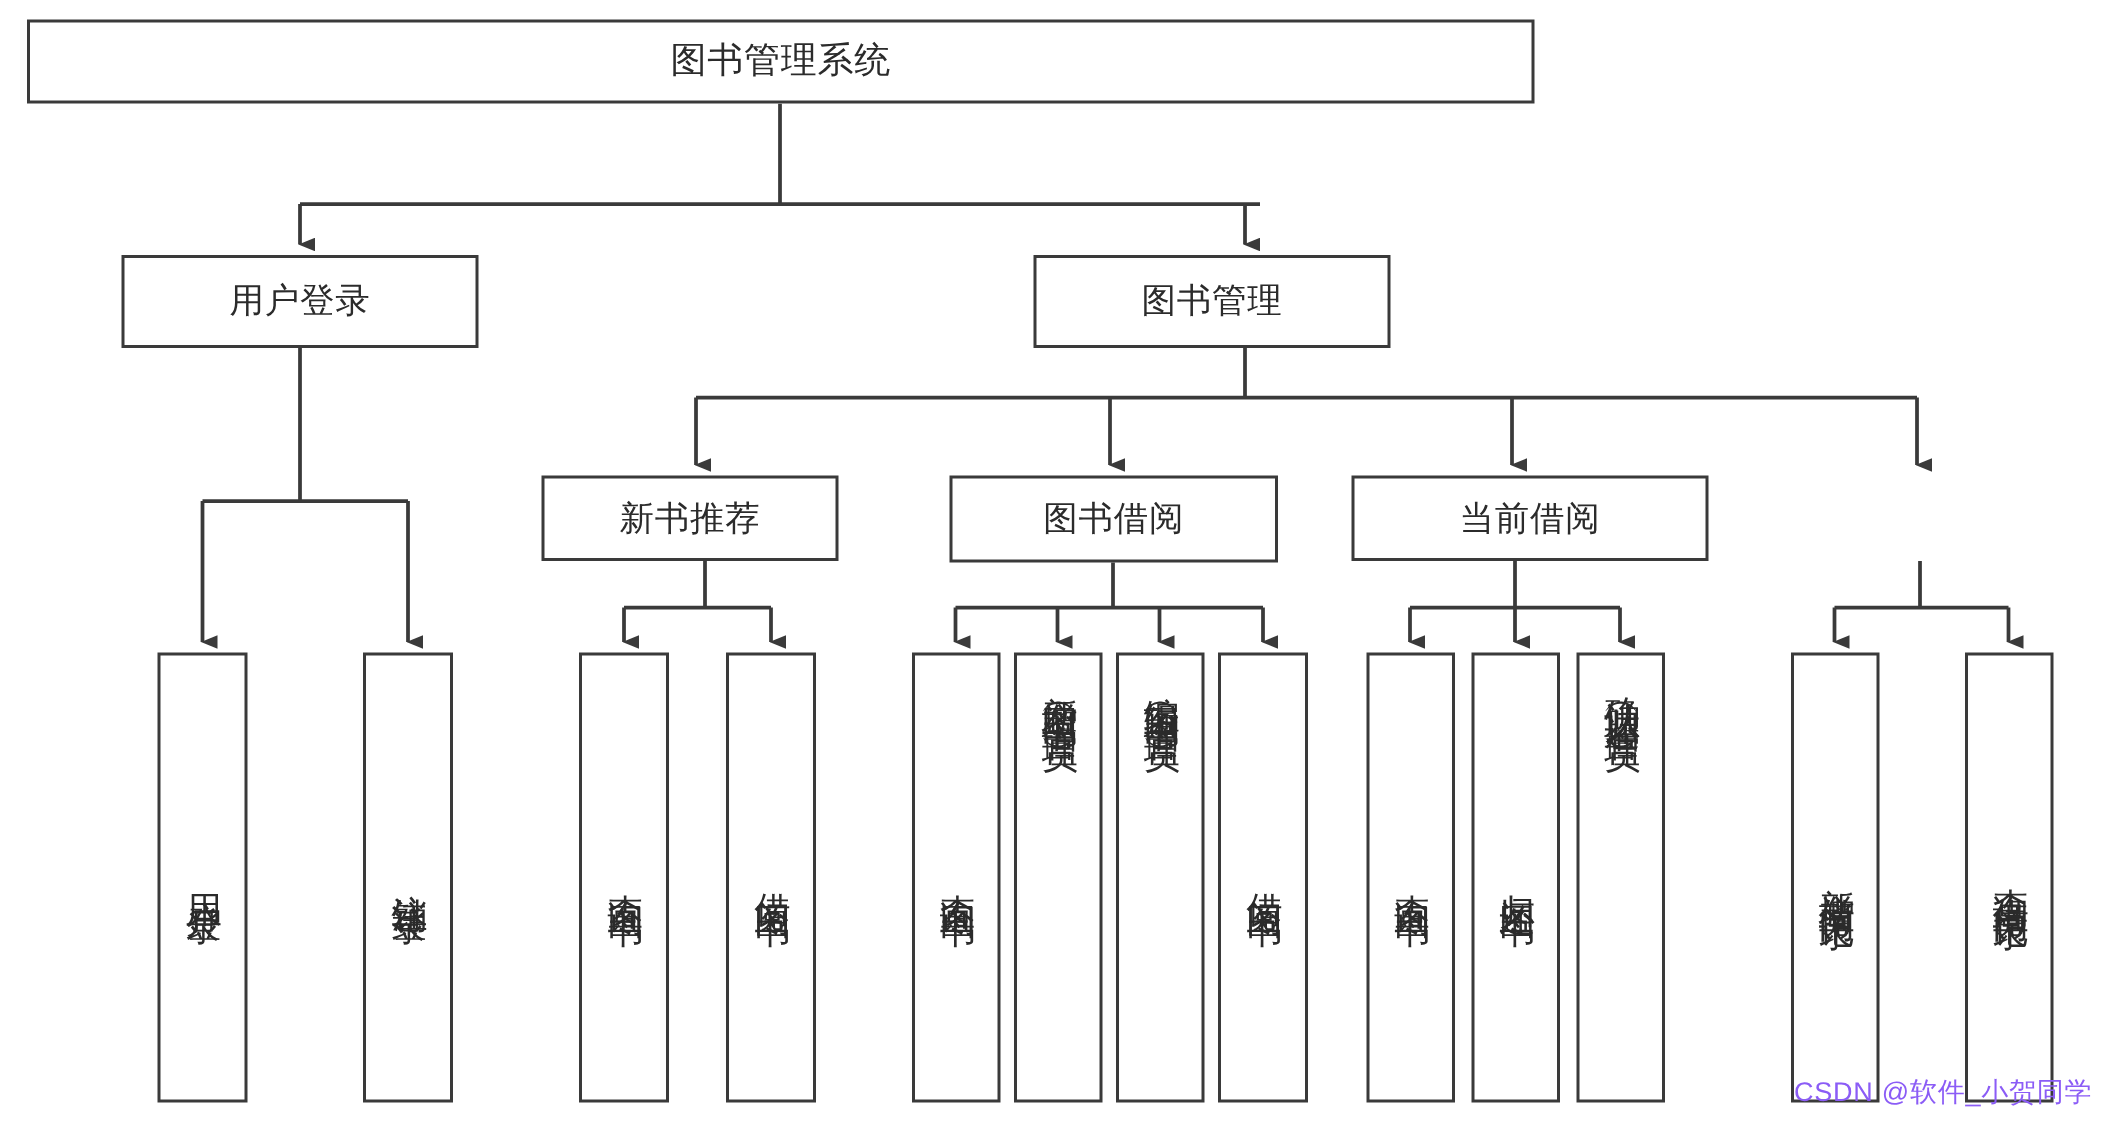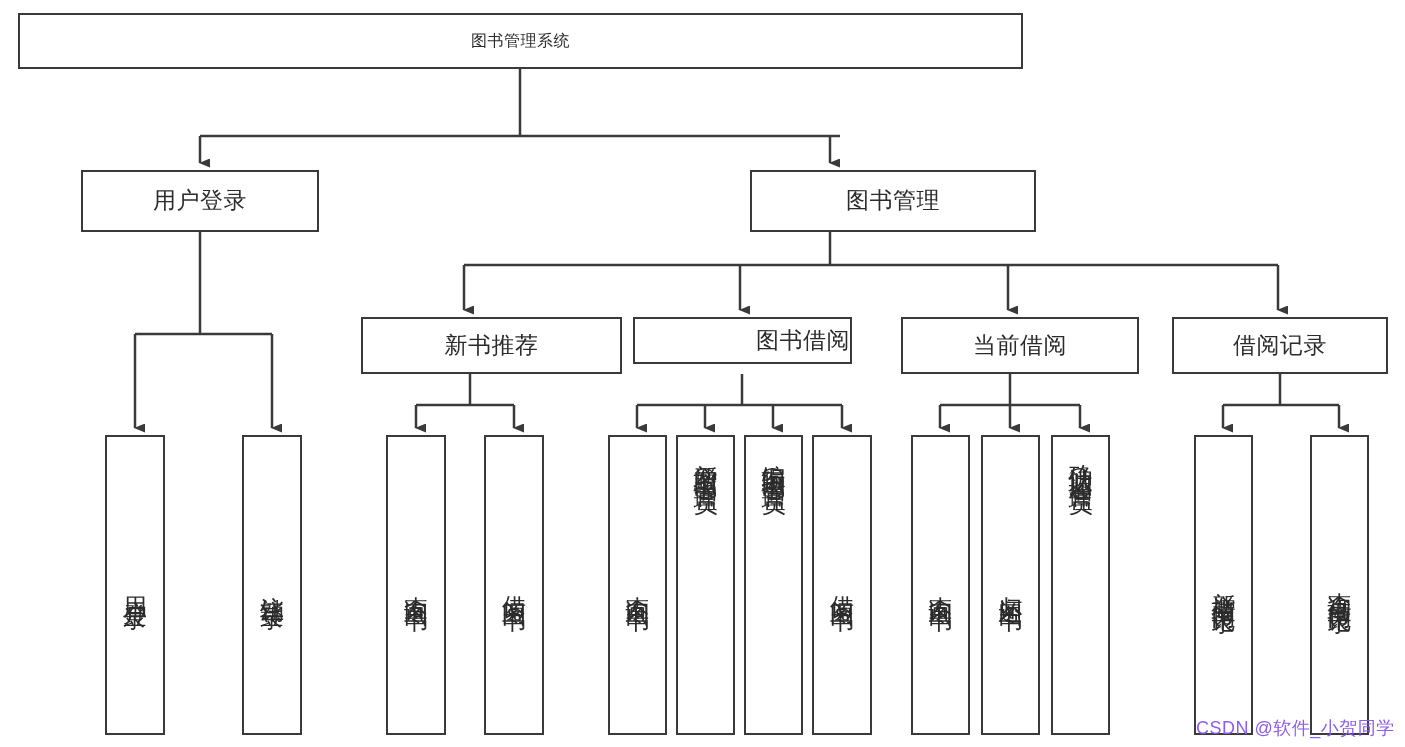--- a/index.html
+++ b/index.html
@@ -52,21 +52,21 @@
   }
   .node.vert .label {
     writing-mode: vertical-rl;
     text-orientation: upright;
     font-size: 24px;
     letter-spacing: 4px;
     white-space: nowrap;
     line-height: 1;
   }
   .node.root .label {
-    font-size: 16px;
+    font-size: 24px;
   }
   .watermark {
     position: absolute;
     font-size: 18px;
     color: #8b5cf6;
     white-space: nowrap;
     letter-spacing: 0.5px;
   }
 </style>
 </head>
@@ -124,35 +124,32 @@
     </g>
   </svg>
 
   <div class="node horiz root" style="left:18px; top:13px; width:1005px; height:56px;">
     <span class="label">图书管理系统</span>
   </div>
 
   <div class="node horiz" style="left:81px; top:170px; width:238px; height:62px;">
     <span class="label">用户登录</span>
   </div>
-  <div class="node horiz" style="left:750px; top:170px; width:286px; height:62px;">
+  <div class="node horiz" style="left:689px; top:170px; width:238px; height:62px;">
     <span class="label">图书管理</span>
   </div>
 
-  <div class="node horiz" style="left:361px; top:317px; width:261px; height:57px;">
+  <div class="node horiz" style="left:361px; top:317px; width:198px; height:57px;">
     <span class="label">新书推荐</span>
   </div>
-  <div class="node horiz" style="left:633px; top:317px; width:219px; height:47px;justify-content:flex-end;">
+  <div class="node horiz" style="left:633px; top:317px; width:219px; height:58px;">
     <span class="label">图书借阅</span>
   </div>
   <div class="node horiz" style="left:901px; top:317px; width:238px; height:57px;">
     <span class="label">当前借阅</span>
-  </div>
-  <div class="node horiz" style="left:1172px; top:317px; width:216px; height:57px;">
-    <span class="label">借阅记录</span>
   </div>
 
   <div class="node vert" style="left:105px; top:435px; width:60px; height:300px; align-items:center; padding-top:0;">
     <span class="label">用户登录</span>
   </div>
   <div class="node vert" style="left:242px; top:435px; width:60px; height:300px; align-items:center; padding-top:0;">
     <span class="label">注销登录</span>
   </div>
   <div class="node vert" style="left:386px; top:435px; width:60px; height:300px; align-items:center; padding-top:0;">
     <span class="label">查询图书</span>

